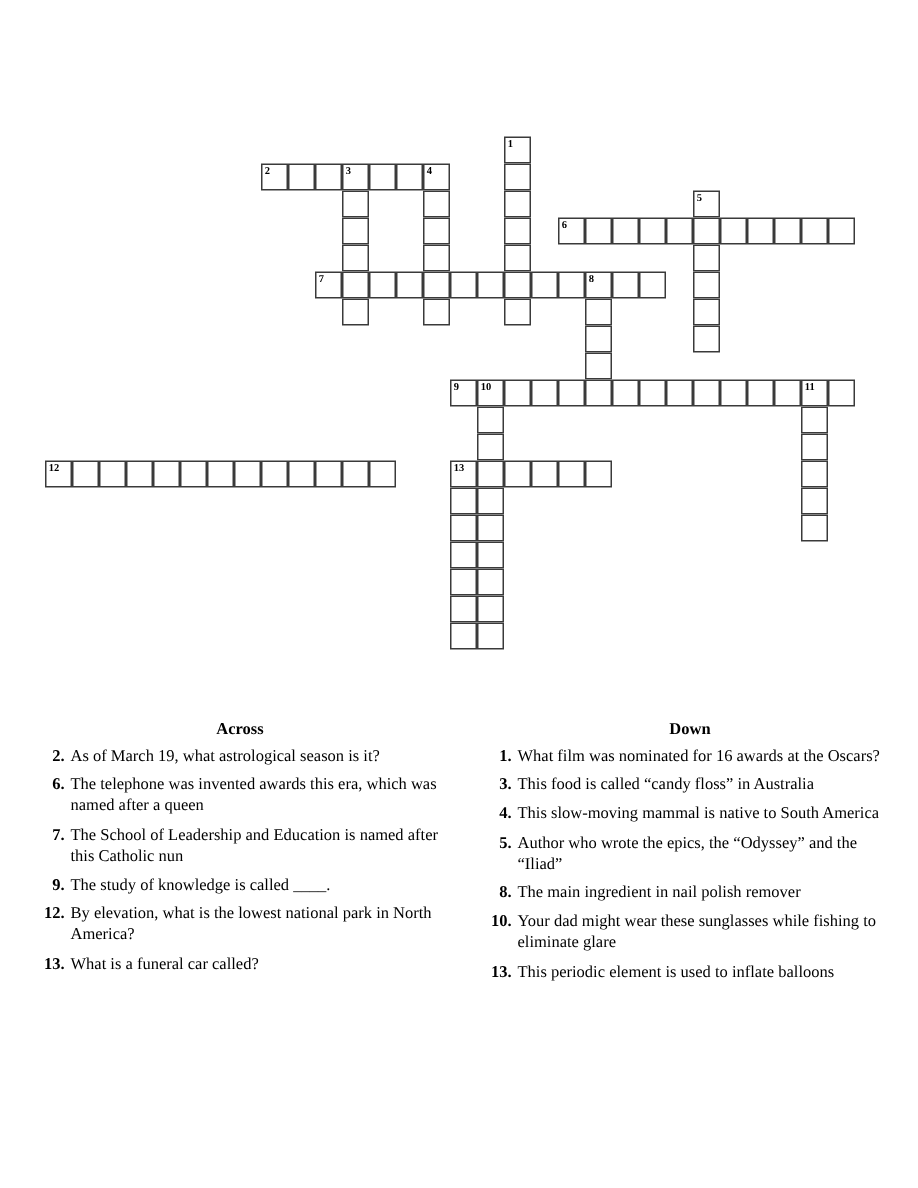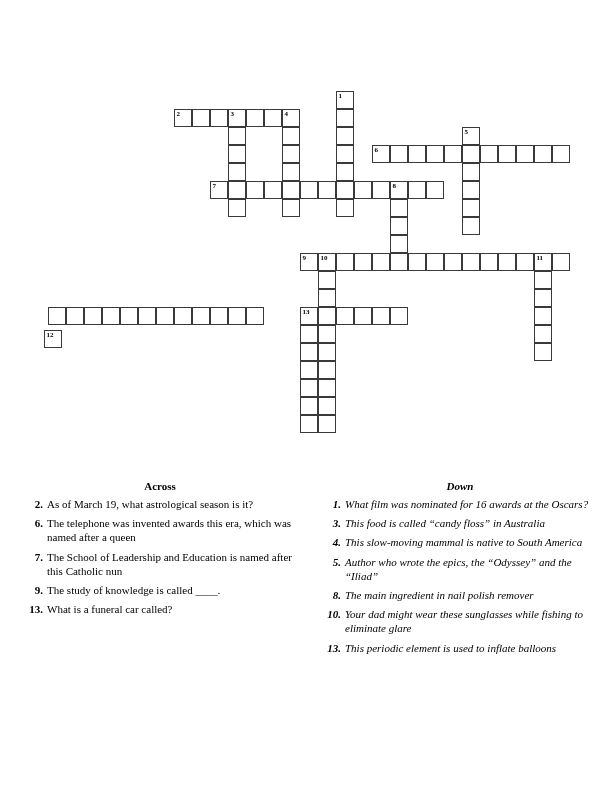--- a/index.html
+++ b/index.html
@@ -68,21 +68,21 @@
     display: flex;
     flex-direction: row;
     align-items: flex-start;
   }
   .clue-col {
     width: 306px;
     box-sizing: border-box;
     padding: 0 16px;
   }
   .clue-col.across { padding-left: 26px; padding-right: 12px; }
-  .clue-col.down { padding-left: 18px; padding-right: 16px; font-style: italic; }
+  .clue-col.down { padding-left: 18px; padding-right: 16px; }
   .clue-heading {
     text-align: center;
     font-size: 11px;
     font-weight: bold;
     margin-bottom: 5px;
   }
   .clue-list {
     list-style: none;
     margin: 0;
     padding: 0;
@@ -362,21 +362,21 @@
       </div>
       <div class="cell" style="left: 534px; top: 307px;">
         <span class="letter"></span>
       </div>
       <div class="cell" style="left: 534px; top: 325px;">
         <span class="letter"></span>
       </div>
       <div class="cell" style="left: 534px; top: 343px;">
         <span class="letter"></span>
       </div>
-      <div class="cell" style="left: 44px; top: 307px; margin-top: 23px;">
+      <div class="cell" style="left: 30px; top: 307px;">
         <span class="num">12</span>
         <span class="letter"></span>
       </div>
       <div class="cell" style="left: 48px; top: 307px;">
         <span class="letter"></span>
       </div>
       <div class="cell" style="left: 66px; top: 307px;">
         <span class="letter"></span>
       </div>
       <div class="cell" style="left: 84px; top: 307px;">
@@ -457,20 +457,24 @@
             <span class="clue-num">6.</span>
             <span class="clue-text">The telephone was invented awards this era, which was named after a queen</span>
           </li>
           <li class="clue-item">
             <span class="clue-num">7.</span>
             <span class="clue-text">The School of Leadership and Education is named after this Catholic nun</span>
           </li>
           <li class="clue-item">
             <span class="clue-num">9.</span>
             <span class="clue-text">The study of knowledge is called ____.</span>
+          </li>
+          <li class="clue-item">
+            <span class="clue-num">12.</span>
+            <span class="clue-text">By elevation, what is the lowest national park in North America?</span>
           </li>
           <li class="clue-item">
             <span class="clue-num">13.</span>
             <span class="clue-text">What is a funeral car called?</span>
           </li>
         </ul>
     </div>
     <div class="clue-col down">
       <div class="clue-heading">Down</div>
       <ul class="clue-list" id="down-list">

